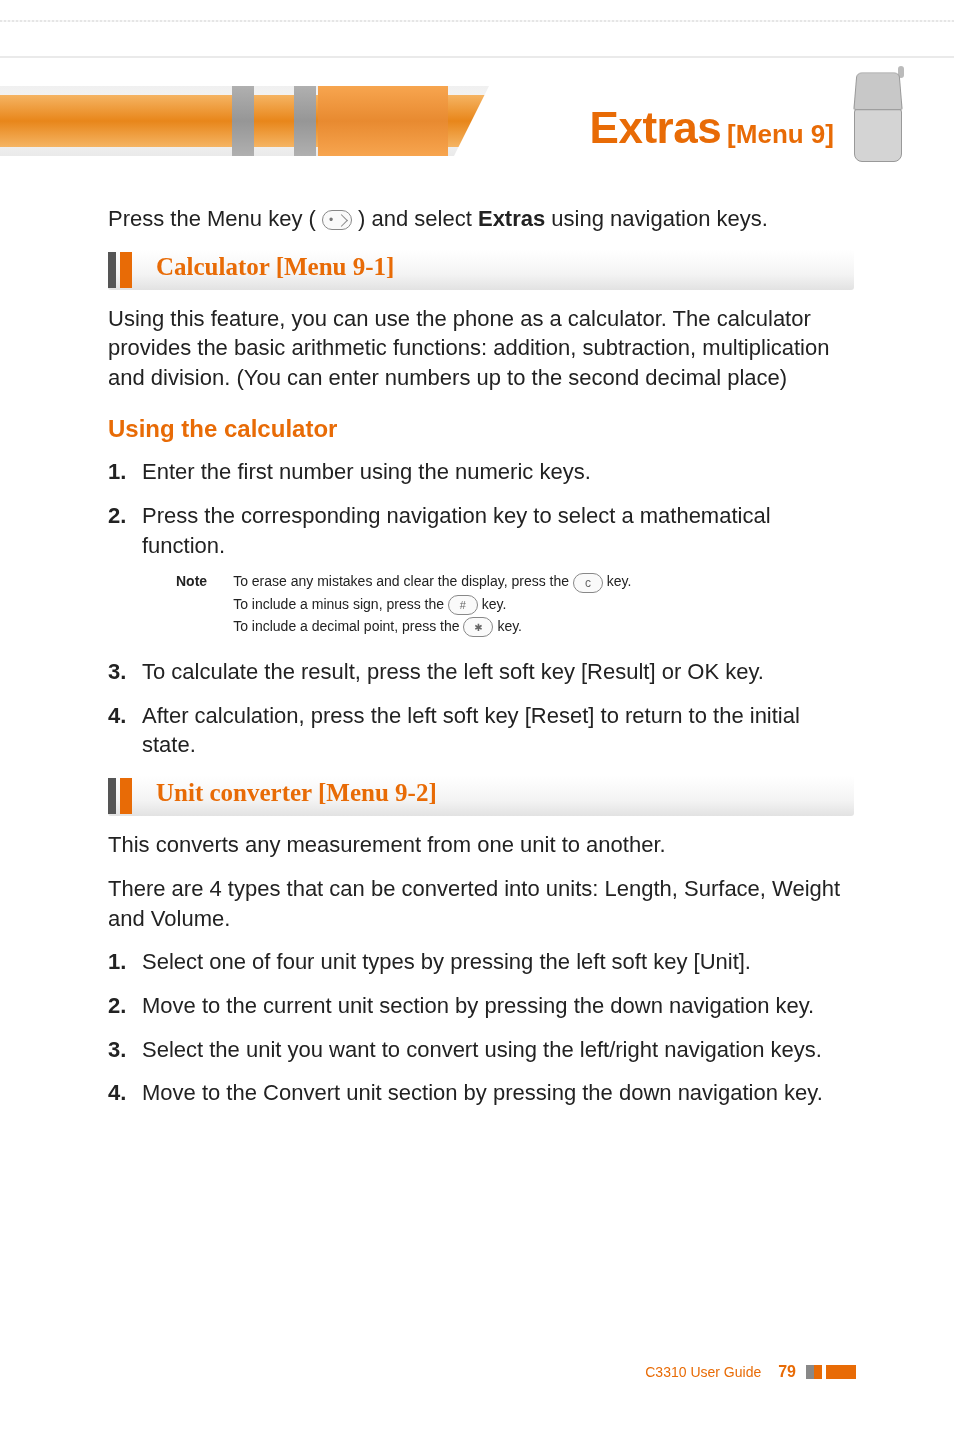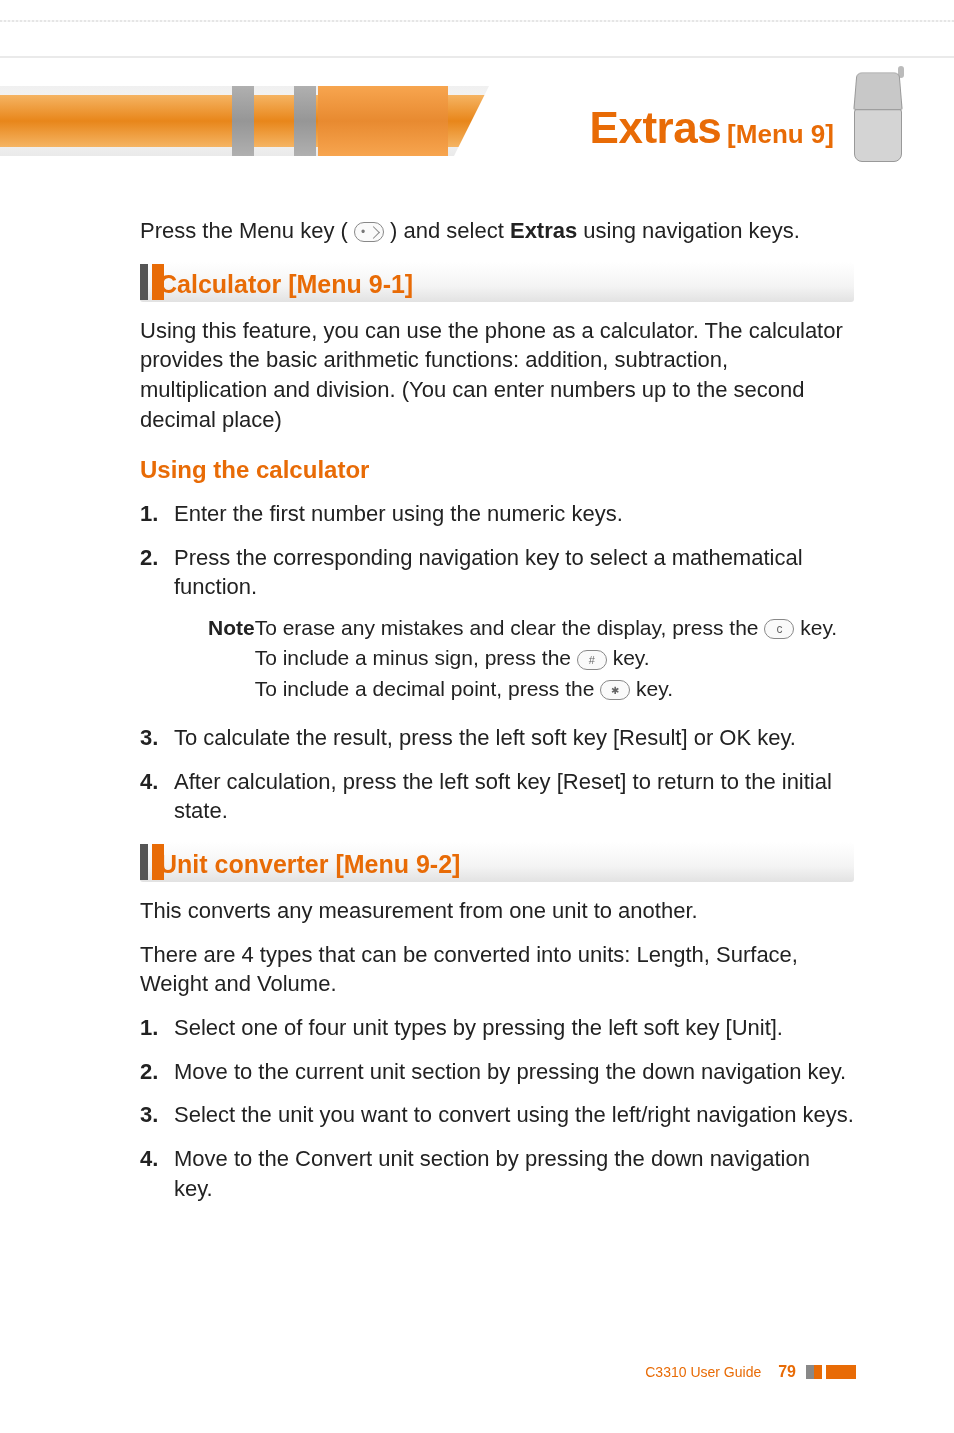--- a/index.html
+++ b/index.html
@@ -76,44 +76,45 @@
     border: 1px solid #999; border-radius: 4px 4px 8px 8px;
     margin-top: -2px;
   }
   .phone-icon .antenna {
     position: absolute; top: -4px; right: 4px; width: 6px; height: 12px;
     background: #bbb; border-radius: 3px;
   }
 
   
   .content {
-    position: absolute; top: 216px; left: 108px; right: 100px;
-    font-size: 22px; color: #222; line-height: 1.35; margin-left: 32px;
+    position: absolute; top: 204px; left: 108px; right: 100px;
+    font-size: 22px; color: #222; line-height: 1.35;
   }
   .para { margin-bottom: 14px; }
   .inline-icon {
     display: inline-block; width: 30px; height: 20px;
     border: 1px solid #888; border-radius: 12px;
     vertical-align: middle; position: relative; background: #fafafa;
     font-size: 11px; text-align: center; line-height: 18px; color: #555;
   }
   .inline-icon.softkey::after { content: "•"; font-size: 12px; position: absolute; left: 6px; top: 0px; color: #777; }
   .inline-icon.softkey::before { content: ""; position: absolute; right: 5px; top: 5px; width: 8px; height: 8px; border-right: 1px solid #888; border-bottom: 1px solid #888; transform: rotate(-45deg); }
   .inline-icon.c-key::after { content: "c"; font-size: 12px; color: #666; }
   .inline-icon.star-key::after { content: "✱"; font-size: 10px; color: #666; }
   .inline-icon.hash-key::after { content: "#"; font-size: 11px; color: #666; }
 
   .section-head {
     position: relative;
     height: 40px;
     margin: 16px 0 14px 0;
     background: linear-gradient(to bottom, #ffffff 0%, #f4f4f4 60%, #e2e2e2 100%);
     border-radius: 3px;
-    display: flex; align-items: flex-end;
-    padding-left: 19px;
+    display: flex; align-items: flex-start;
+    padding-left: 48px;
+    font-family: Liberation Serif, serif;
   }
   .section-head .bar-dark {
     position: absolute; left: 0; top: 2px; bottom: 2px; width: 8px;
     background: #555;
   }
   .section-head .bar-orange {
     position: absolute; left: 12px; top: 2px; bottom: 2px; width: 12px;
     background: #e86b06;
   }
   .section-head .label {
@@ -133,22 +134,22 @@
     margin-bottom: 14px;
   }
   ol.steps > li::before {
     content: counter(step) ".";
     position: absolute; left: 0; top: 0;
     font-weight: bold;
   }
 
   .note-box {
     margin: 12px 0 18px 34px;
-    font-size: 21px;
-    display: flex; gap: 0;
+    font-size: 14px;
+    display: flex; gap: 26px;
   }
   .note-label { font-weight: bold; white-space: nowrap; }
   .note-body div { margin-bottom: 2px; }
 
   
   .footer {
     position: absolute; bottom: 52px; right: 98px; left: 115px;
     display: flex; justify-content: flex-end; align-items: center;
     font-size: 14px; color: #e86b06;
   }

